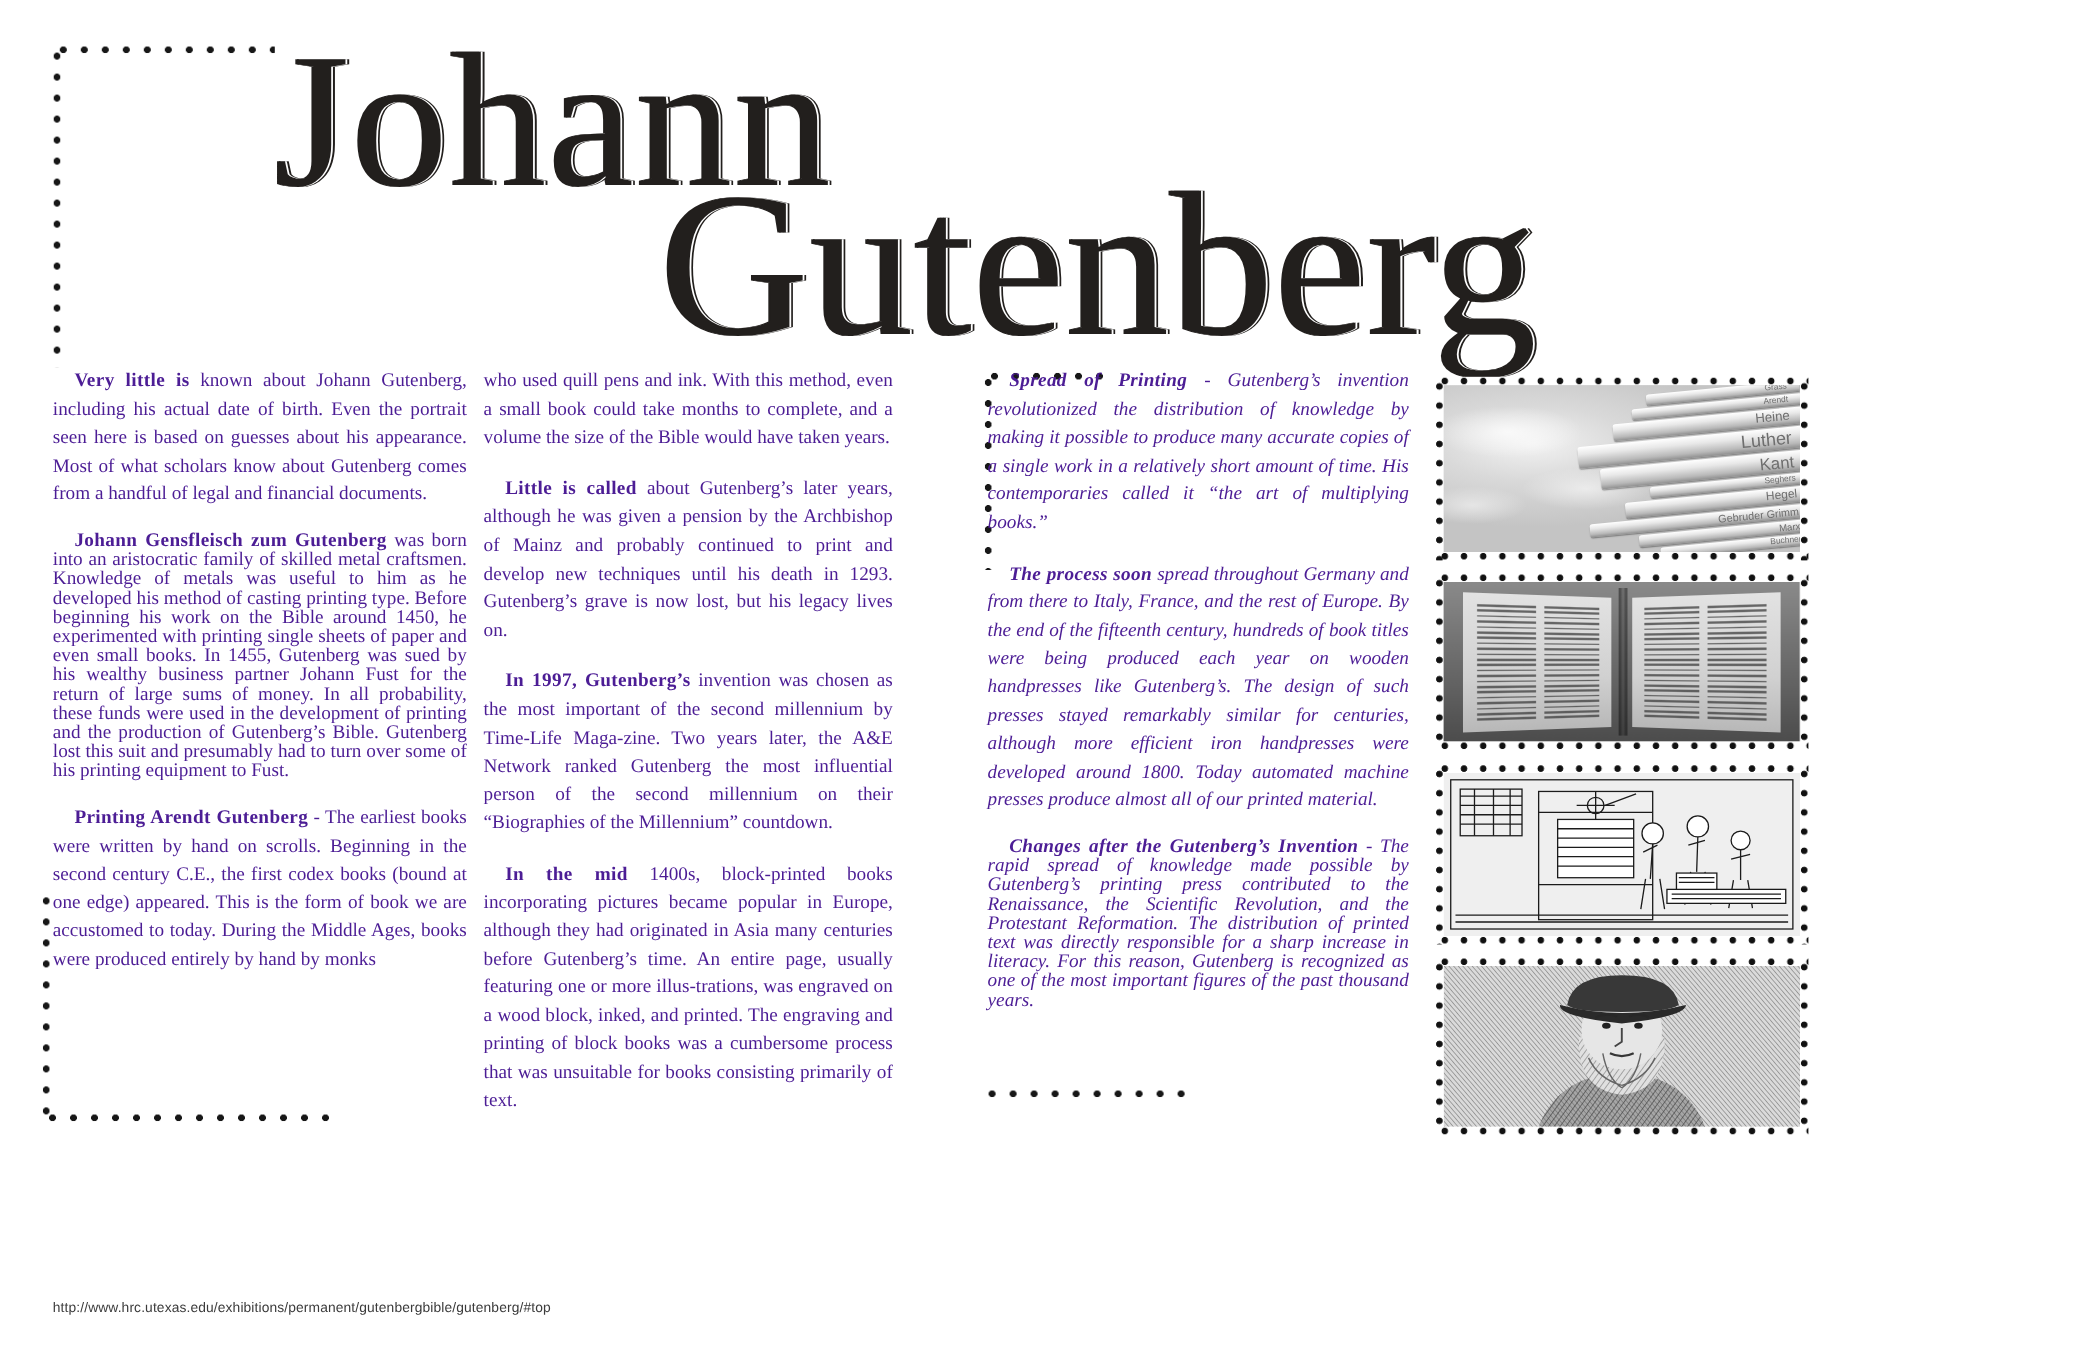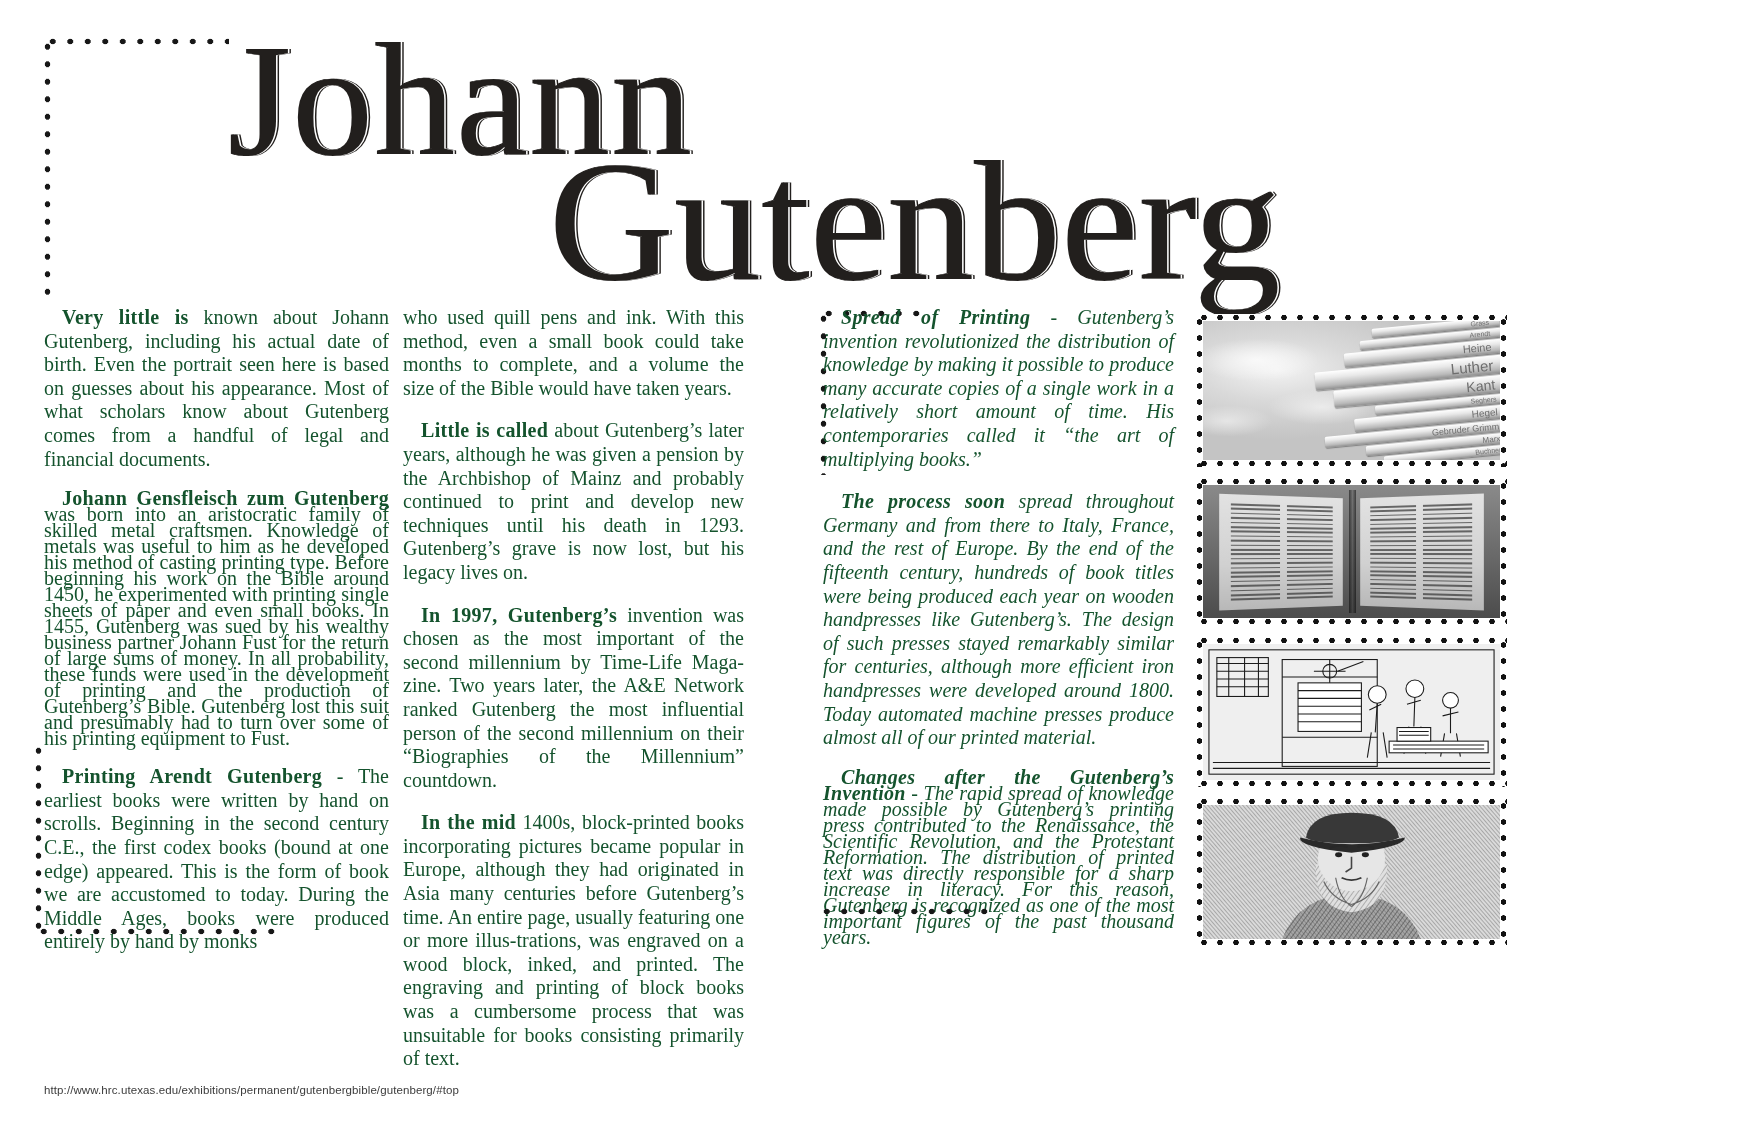--- a/index.html
+++ b/index.html
@@ -84,25 +84,25 @@
     text-shadow:
        1.5px 0 0 #ffffff,
       -1.5px 0 0 #221f1d,
        3px 0 0 #221f1d;
   }
 
   
   .col {
     position: absolute;
     top: 306px;
-    font-size: 20px;
+    font-size: 16px;
     line-height: 23.6px;
     text-align: justify;
     text-justify: inter-word;
-    color: #14532d;
+    color: #4c1d95;
   }
   #col-1 { left: 44px;  width: 345px; }
   #col-2 { left: 403px; width: 341px; }
   #col-3 { left: 823px; width: 351px; font-style: italic; }
 
   .para { margin: 0 0 19px 0; text-indent: 18px; }
   .para:last-child { margin-bottom: 0; }
   .para b { font-weight: 700; letter-spacing: 0.3px; }
   .tight { line-height: 16px; }
 

